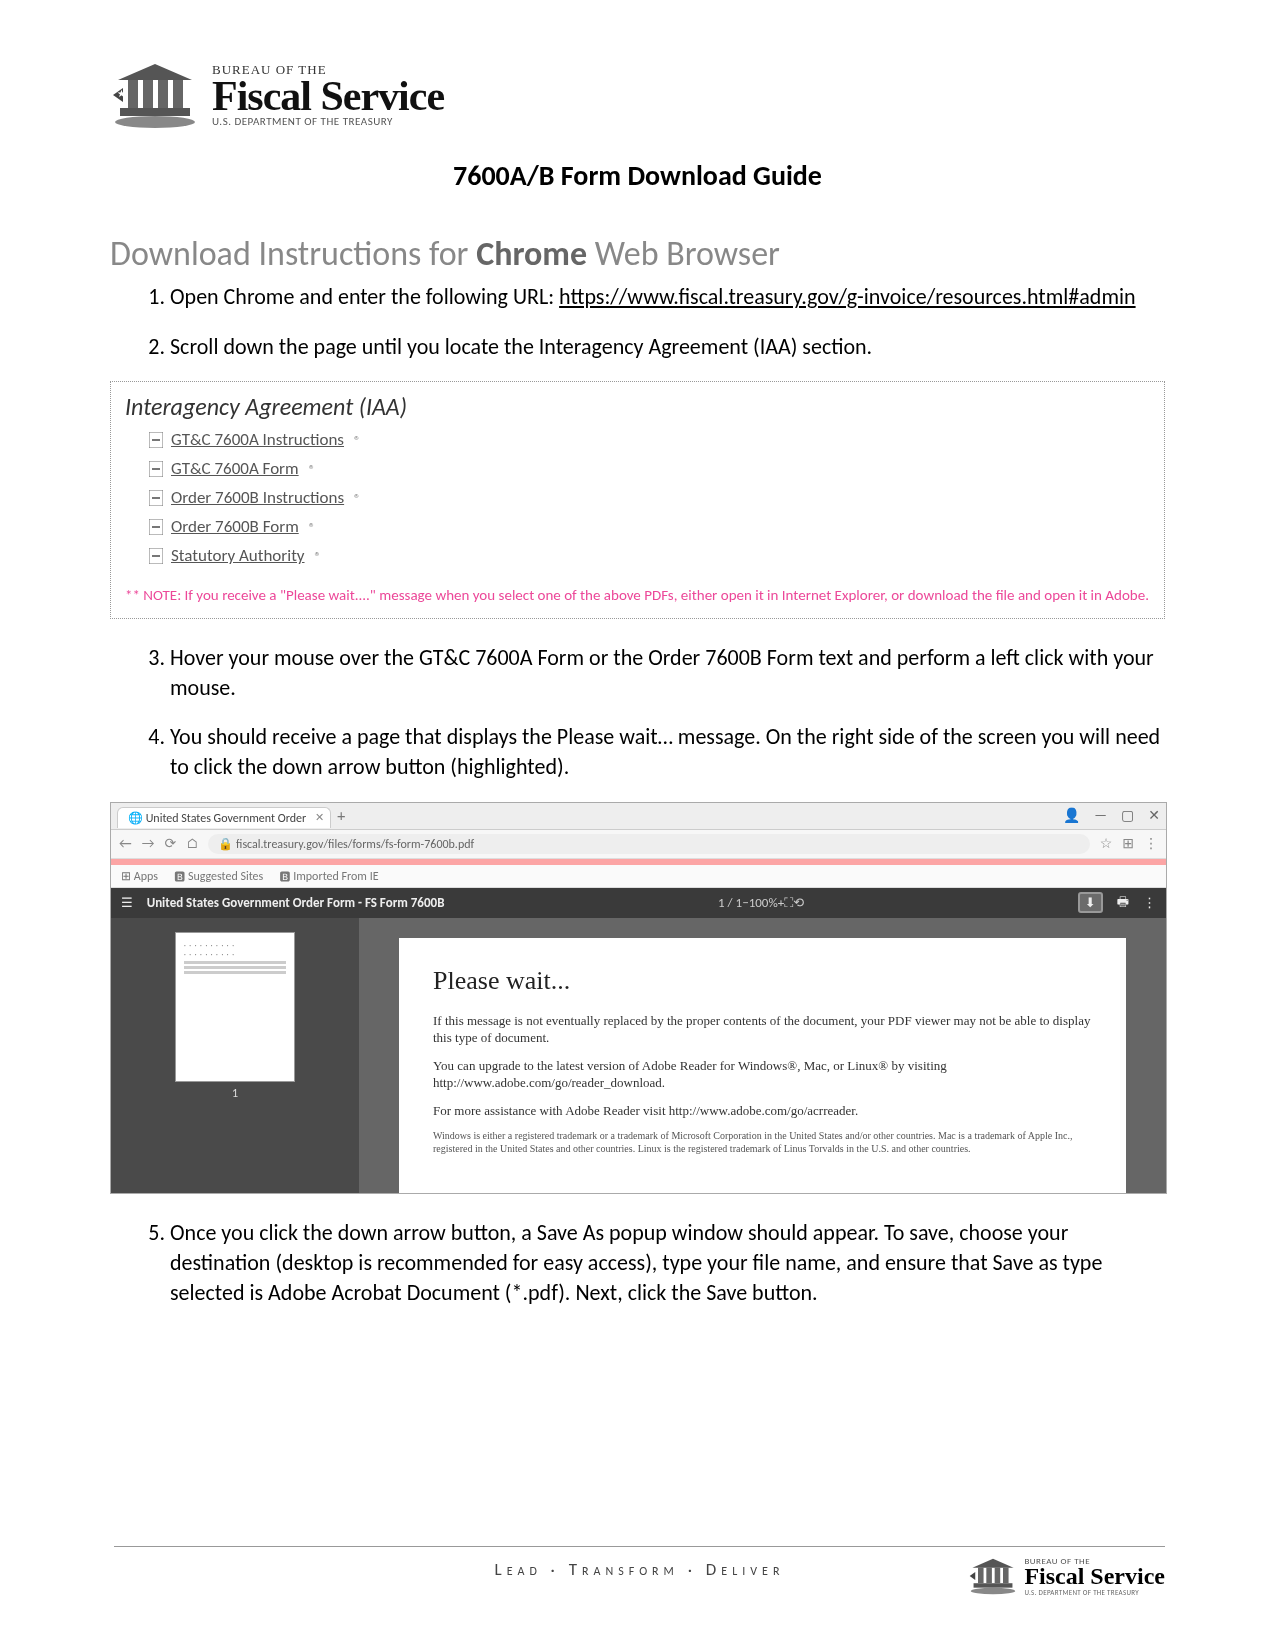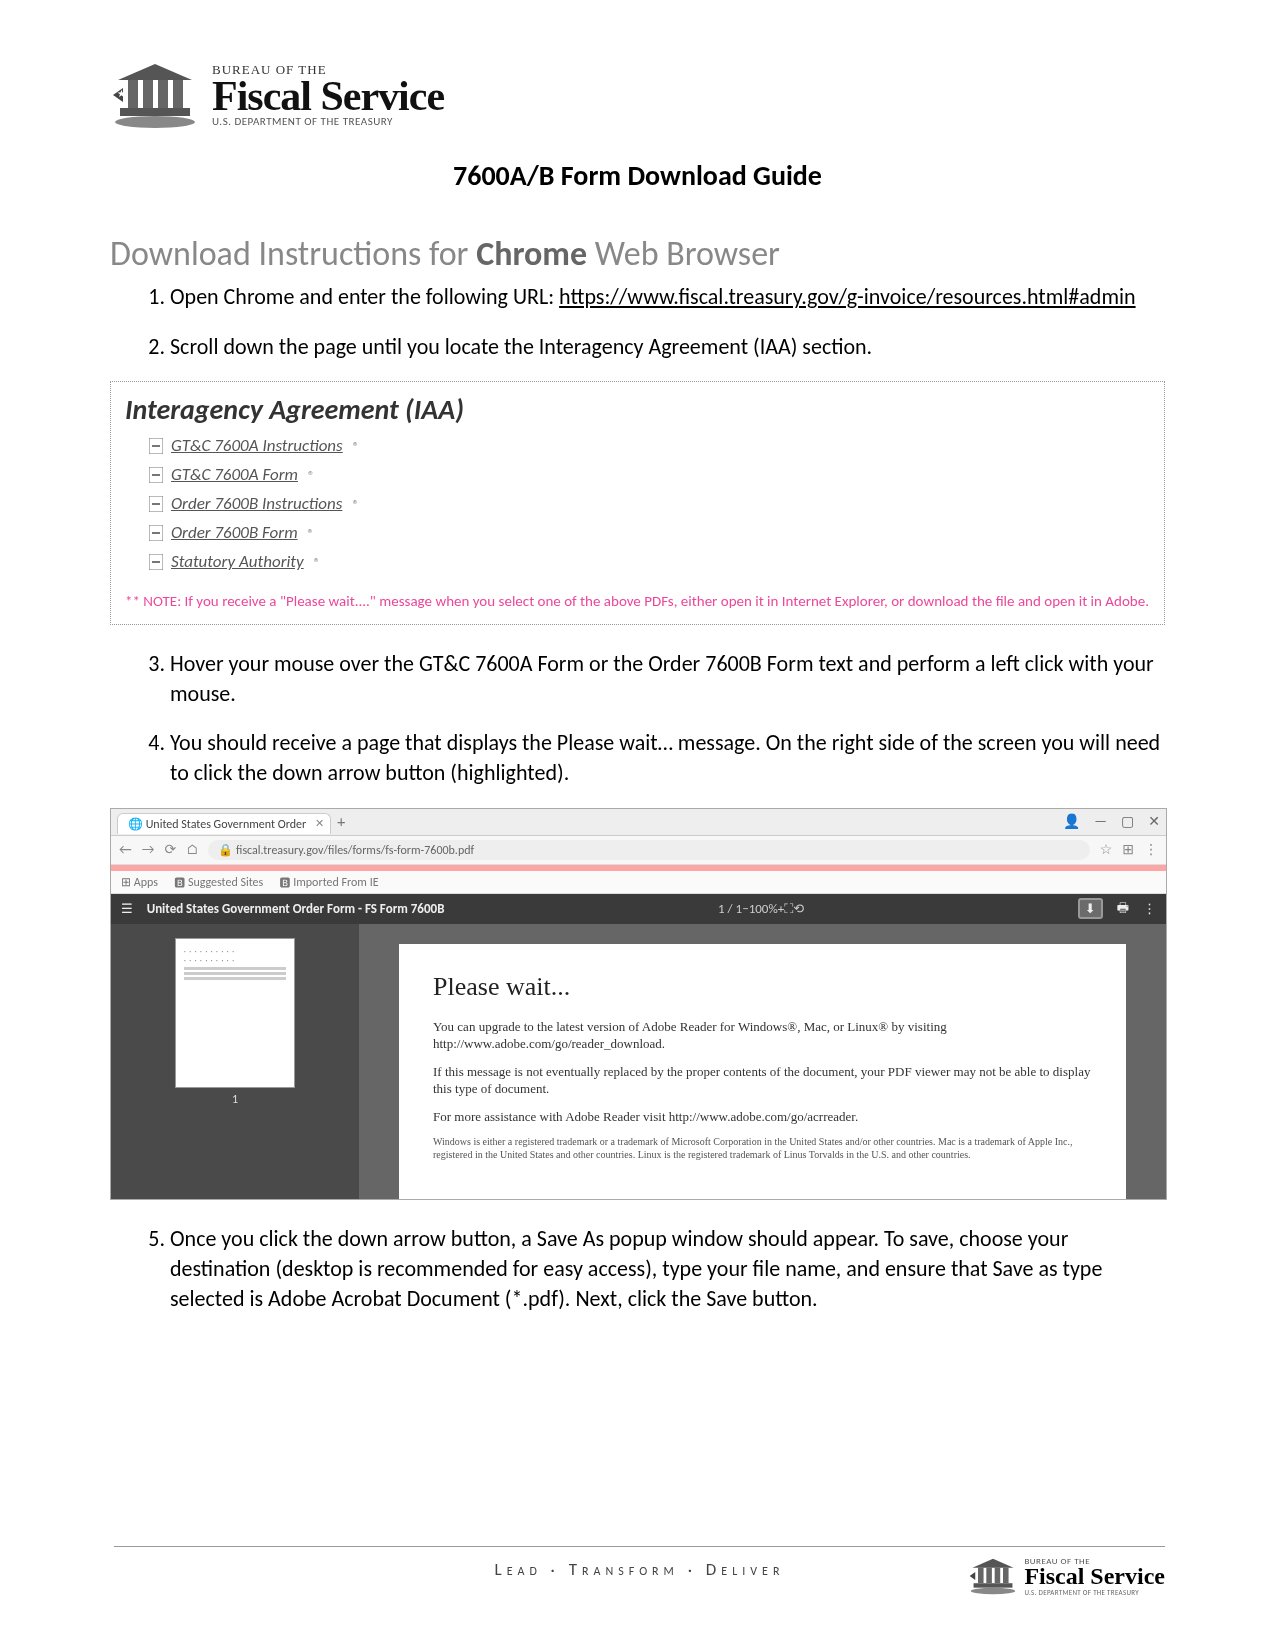--- a/index.html
+++ b/index.html
@@ -67,37 +67,37 @@
   
   .iaa-box {
     border: 1px dotted #999;
     padding: 10px 14px 12px 14px;
     margin: 6px 0 24px 0;
     font-size: 17px;
     color:#444;
   }
   .iaa-box .iaa-title {
     font-style: italic;
-    font-weight: 700;
-    font-size: 28px;
+    font-weight: 400;
+    font-size: 24px;
     color:#333;
     margin-bottom: 4px;
   }
   .iaa-item {
     display:flex;
     align-items:center;
     gap:8px;
     margin: 8px 0 8px 24px;
     color:#555;
   }
   .iaa-item .pdf-icon {
     width:14px; height:16px;
     display:inline-block;
   }
-  .iaa-item .txt { text-decoration: underline; font-style: italic; }
+  .iaa-item .txt { text-decoration: underline; }
   .iaa-item .ext { font-size:13px; text-decoration:none; color:#888; margin-left:2px;}
   .iaa-note { font-size:15px; color:#ec4899; margin-top:20px; line-height:1.3;}
 
   
   .browser {
     width: 100%;
     border: 1px solid #aaa;
     margin: 8px 0 24px 0;
     font-size: 12px;
     color:#555;
@@ -405,22 +405,22 @@
             <div class="bar"></div>
               <div class="bar"></div>
               <div class="bar"></div>
           </div>
           <div class="thumb-num">1</div>
         </div>
       </div>
       <div class="doc-pane">
         <div class="doc-page">
           <h3>Please wait...</h3>
+          <p>If this message is not eventually replaced by the proper contents of the document, your PDF viewer may not be able to display this type of document.</p>
           <p>You can upgrade to the latest version of Adobe Reader for Windows®, Mac, or Linux® by visiting http://www.adobe.com/go/reader_download.</p>
-          <p>If this message is not eventually replaced by the proper contents of the document, your PDF viewer may not be able to display this type of document.</p>
           <p>For more assistance with Adobe Reader visit http://www.adobe.com/go/acrreader.</p>
           <p class="tiny">Windows is either a registered trademark or a trademark of Microsoft Corporation in the United States and/or other countries. Mac is a trademark of Apple Inc., registered in the United States and other countries. Linux is the registered trademark of Linus Torvalds in the U.S. and other countries.</p>
         </div>
       </div>
     </div>
   </div>
 
   <ol class="instructions" start="5">
     <li>Once you click the down arrow button, a Save As popup window should appear. To save, choose your destination (desktop is recommended for easy access), type your file name, and ensure that Save as type selected is Adobe Acrobat Document (*.pdf). Next, click the Save button.</li>
   </ol>

